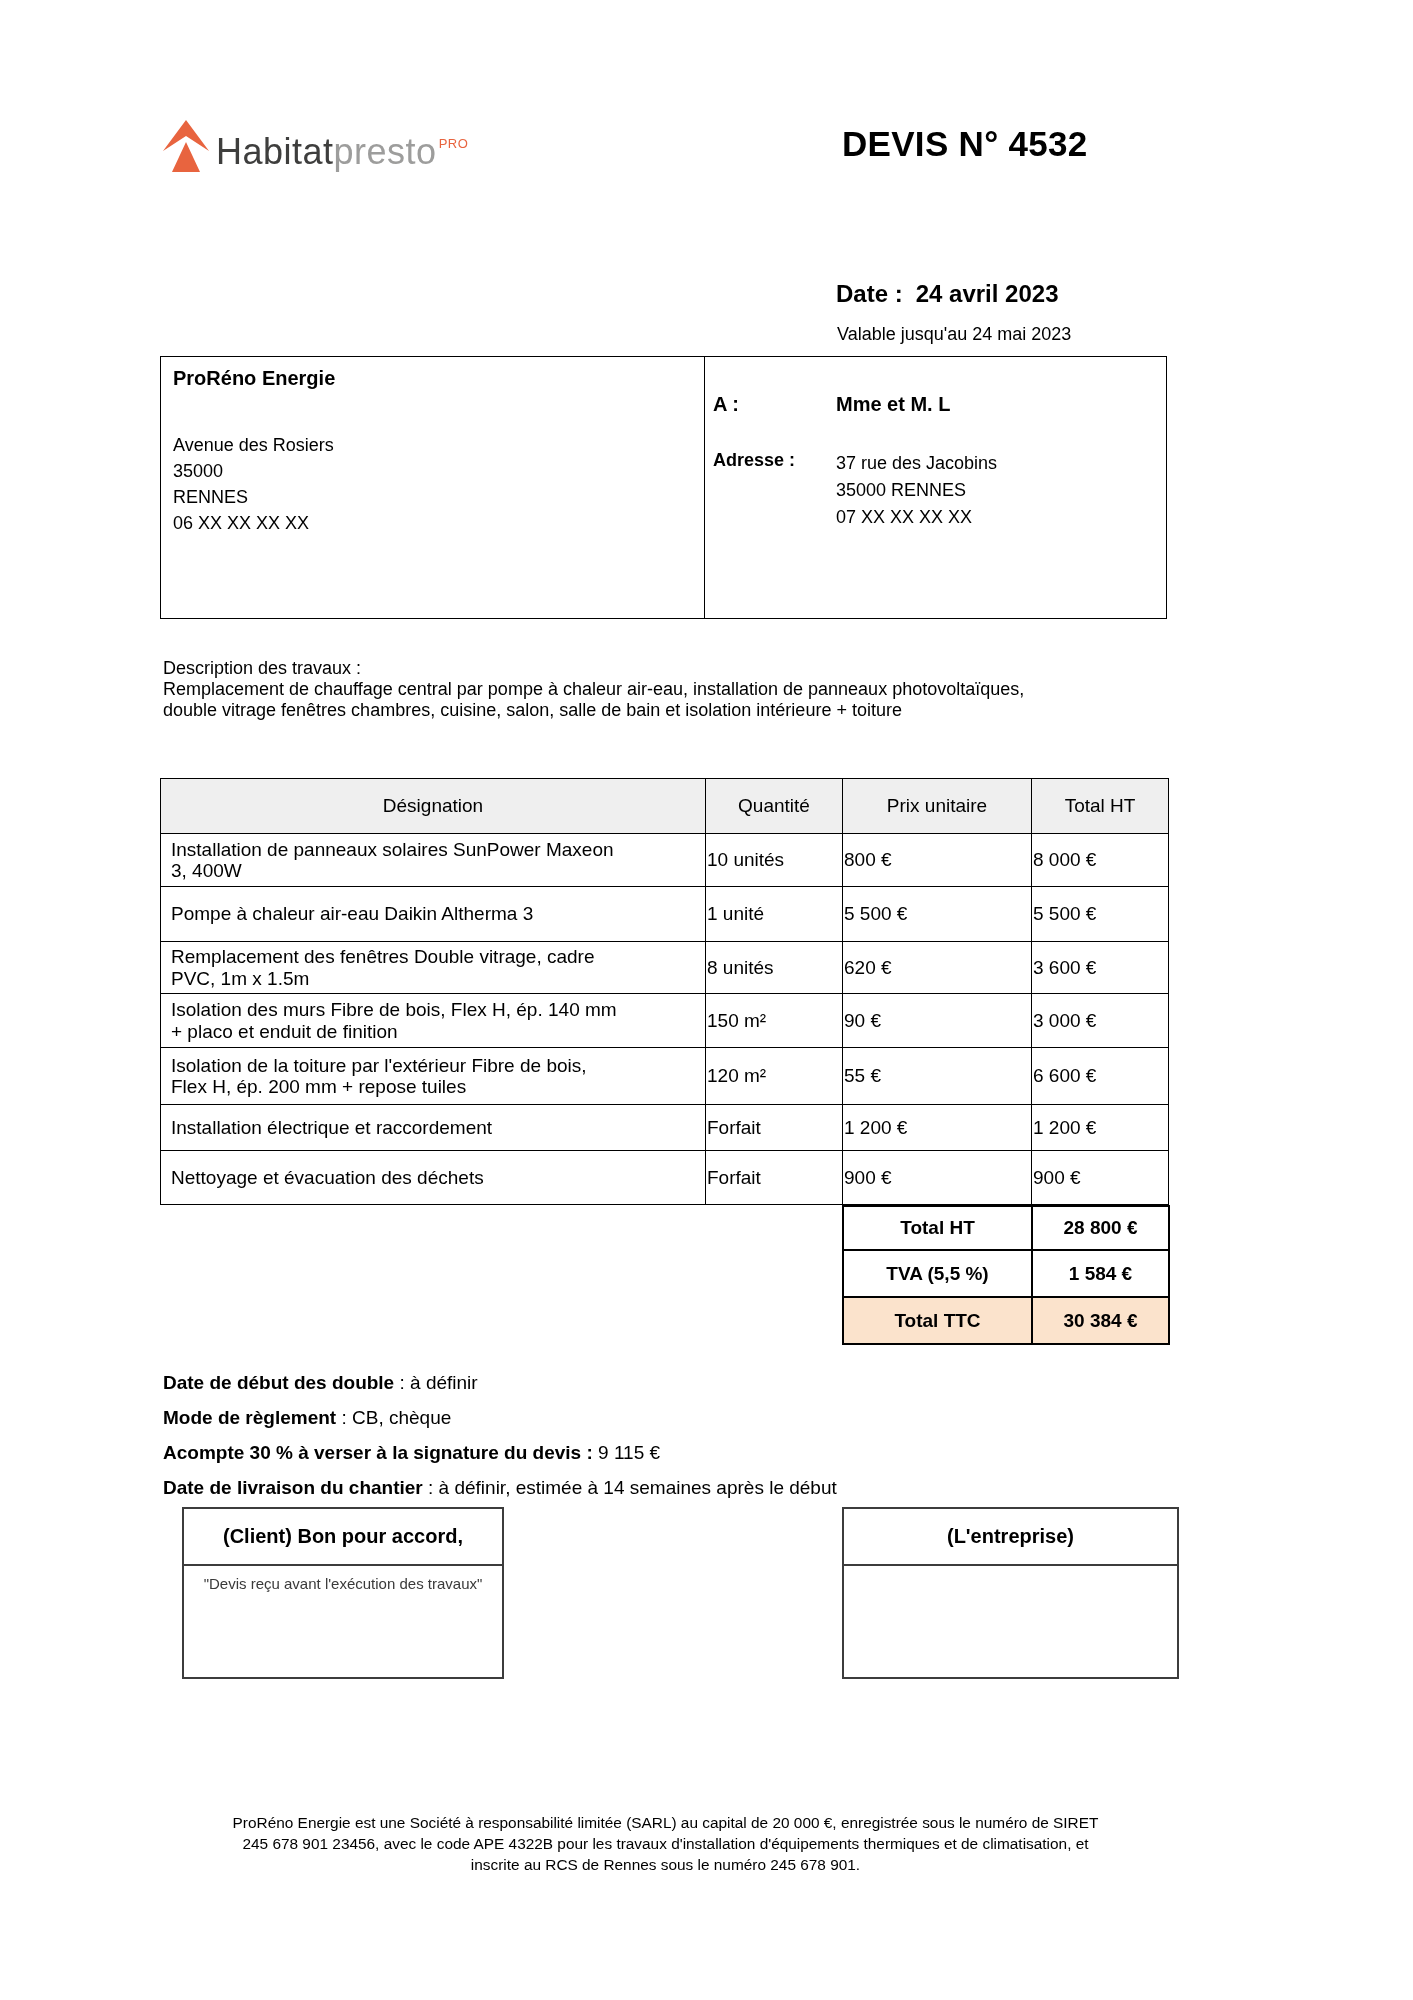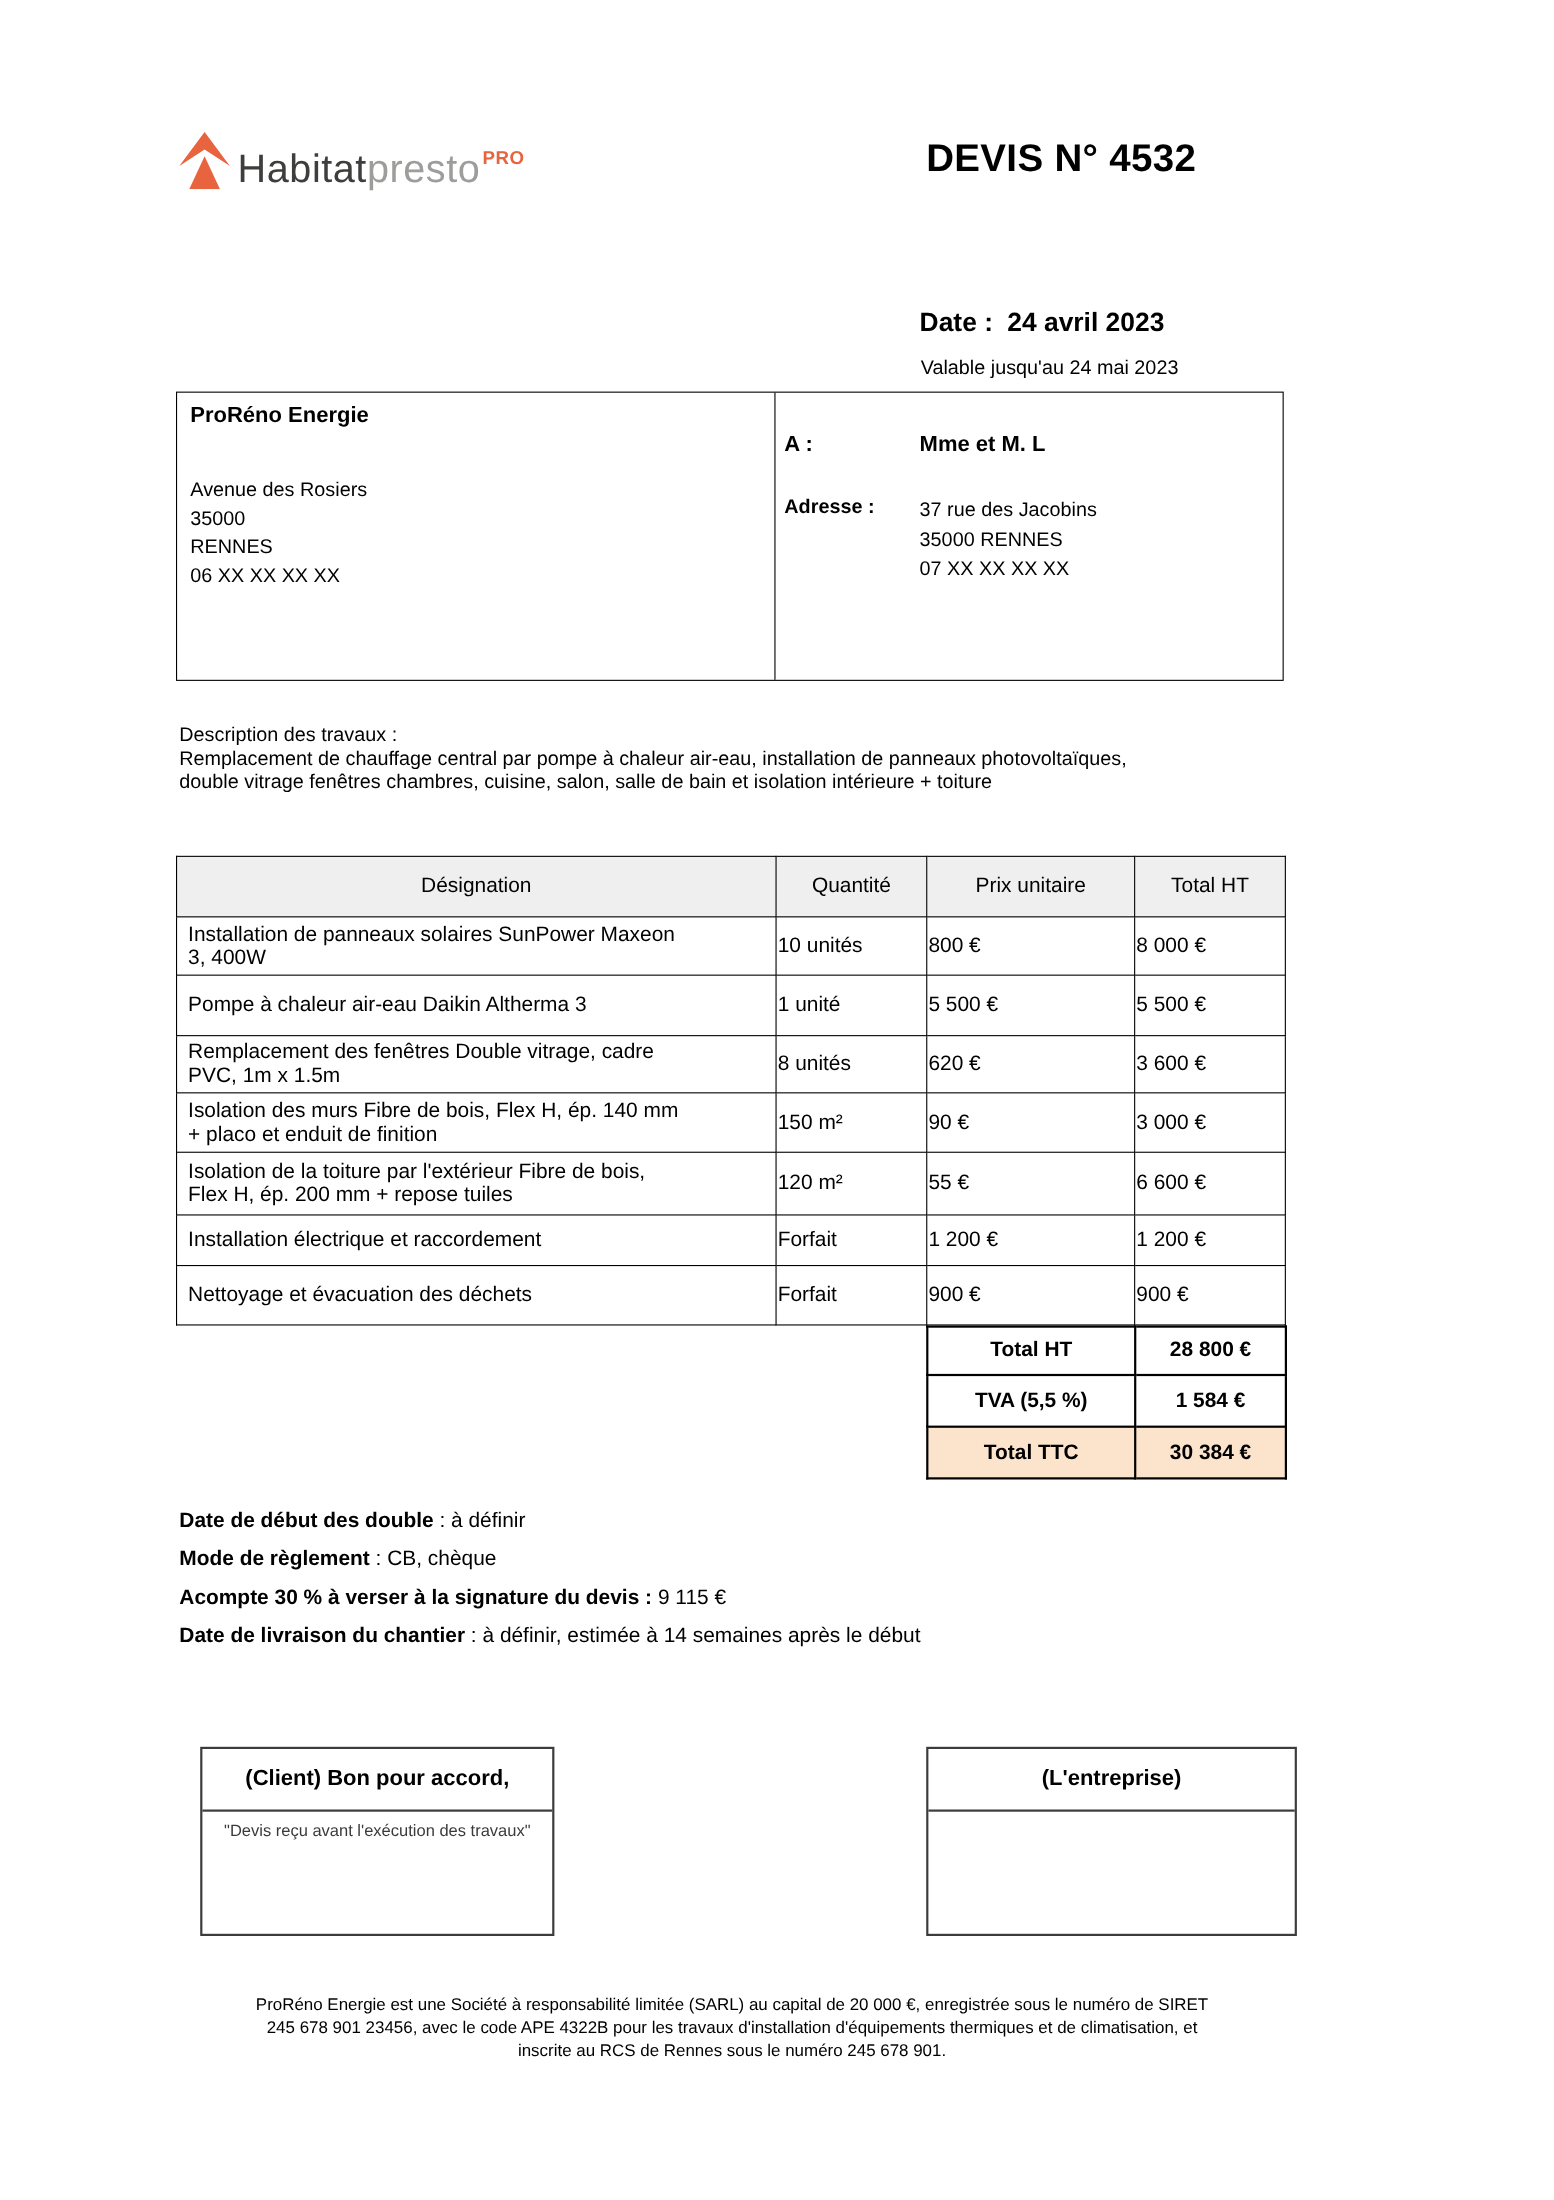--- a/index.html
+++ b/index.html
@@ -8,21 +8,21 @@
     font-family:"Liberation Sans","DejaVu Sans",sans-serif; color:#000;
     overflow:hidden;
   }
 
   
   .logo { position:absolute; left:163px; top:118px; display:flex; align-items:flex-start; }
   .logo-mark { margin-top:2px; }
   .logo-text { font-size:36px; line-height:52px; margin-left:7px; letter-spacing:0.5px; }
   .logo-habitat { color:#3e3e3d; }
   .logo-presto { color:#9d9d9c; }
-  .logo-pro { color:#E8643F; font-weight:bold; font-size:17px; letter-spacing:0.5px;
+  .logo-pro { color:#E8643F; font-weight:normal; font-size:13px; letter-spacing:0.5px;
               vertical-align:16px; margin-left:2px; }
 
   
   .doc-title { position:absolute; left:842px; top:124px; font-size:35px; font-weight:bold; letter-spacing:0.3px; }
   .date-line { position:absolute; left:836px; top:280px; font-size:24px; font-weight:bold; }
   .date-line .v { margin-left:13px; }
   .validity  { position:absolute; left:837px; top:324px; font-size:18px; font-weight:normal; }
 
   
   .info-box { position:absolute; left:160px; top:356px; width:1007px; height:263px;
@@ -52,21 +52,21 @@
                  font-size:19px; font-weight:bold; }
   table.totals td { border:2.5px solid #000; text-align:center; }
   table.totals .ttc td { background:#FBE3CC; }
 
   
   .terms { position:absolute; left:163px; top:1372px; font-size:19px; }
   .term-line { margin-bottom:13px; }
   .term-label { font-weight:bold; }
 
   
-  .sig-box { position:absolute; top:1588px; height:172px; border:2px solid #3c3c3c; box-sizing:border-box; background:#fff; }
+  .sig-box { position:absolute; top:1507px; height:172px; border:2px solid #3c3c3c; box-sizing:border-box; background:#fff; }
   .sig-client { left:182px; width:322px; }
   .sig-company { left:842px; width:337px; }
   .sig-header { height:57px; box-sizing:border-box; border-bottom:2px solid #3c3c3c;
                 display:flex; align-items:center; justify-content:center;
                 font-size:20px; font-weight:bold; }
   .sig-body { text-align:center; padding-top:9px; font-size:15px; color:#3a3a3a; }
 
   
   .footer { position:absolute; left:228px; top:1812px; width:875px; text-align:center;
             font-size:15.4px; line-height:21px; }

